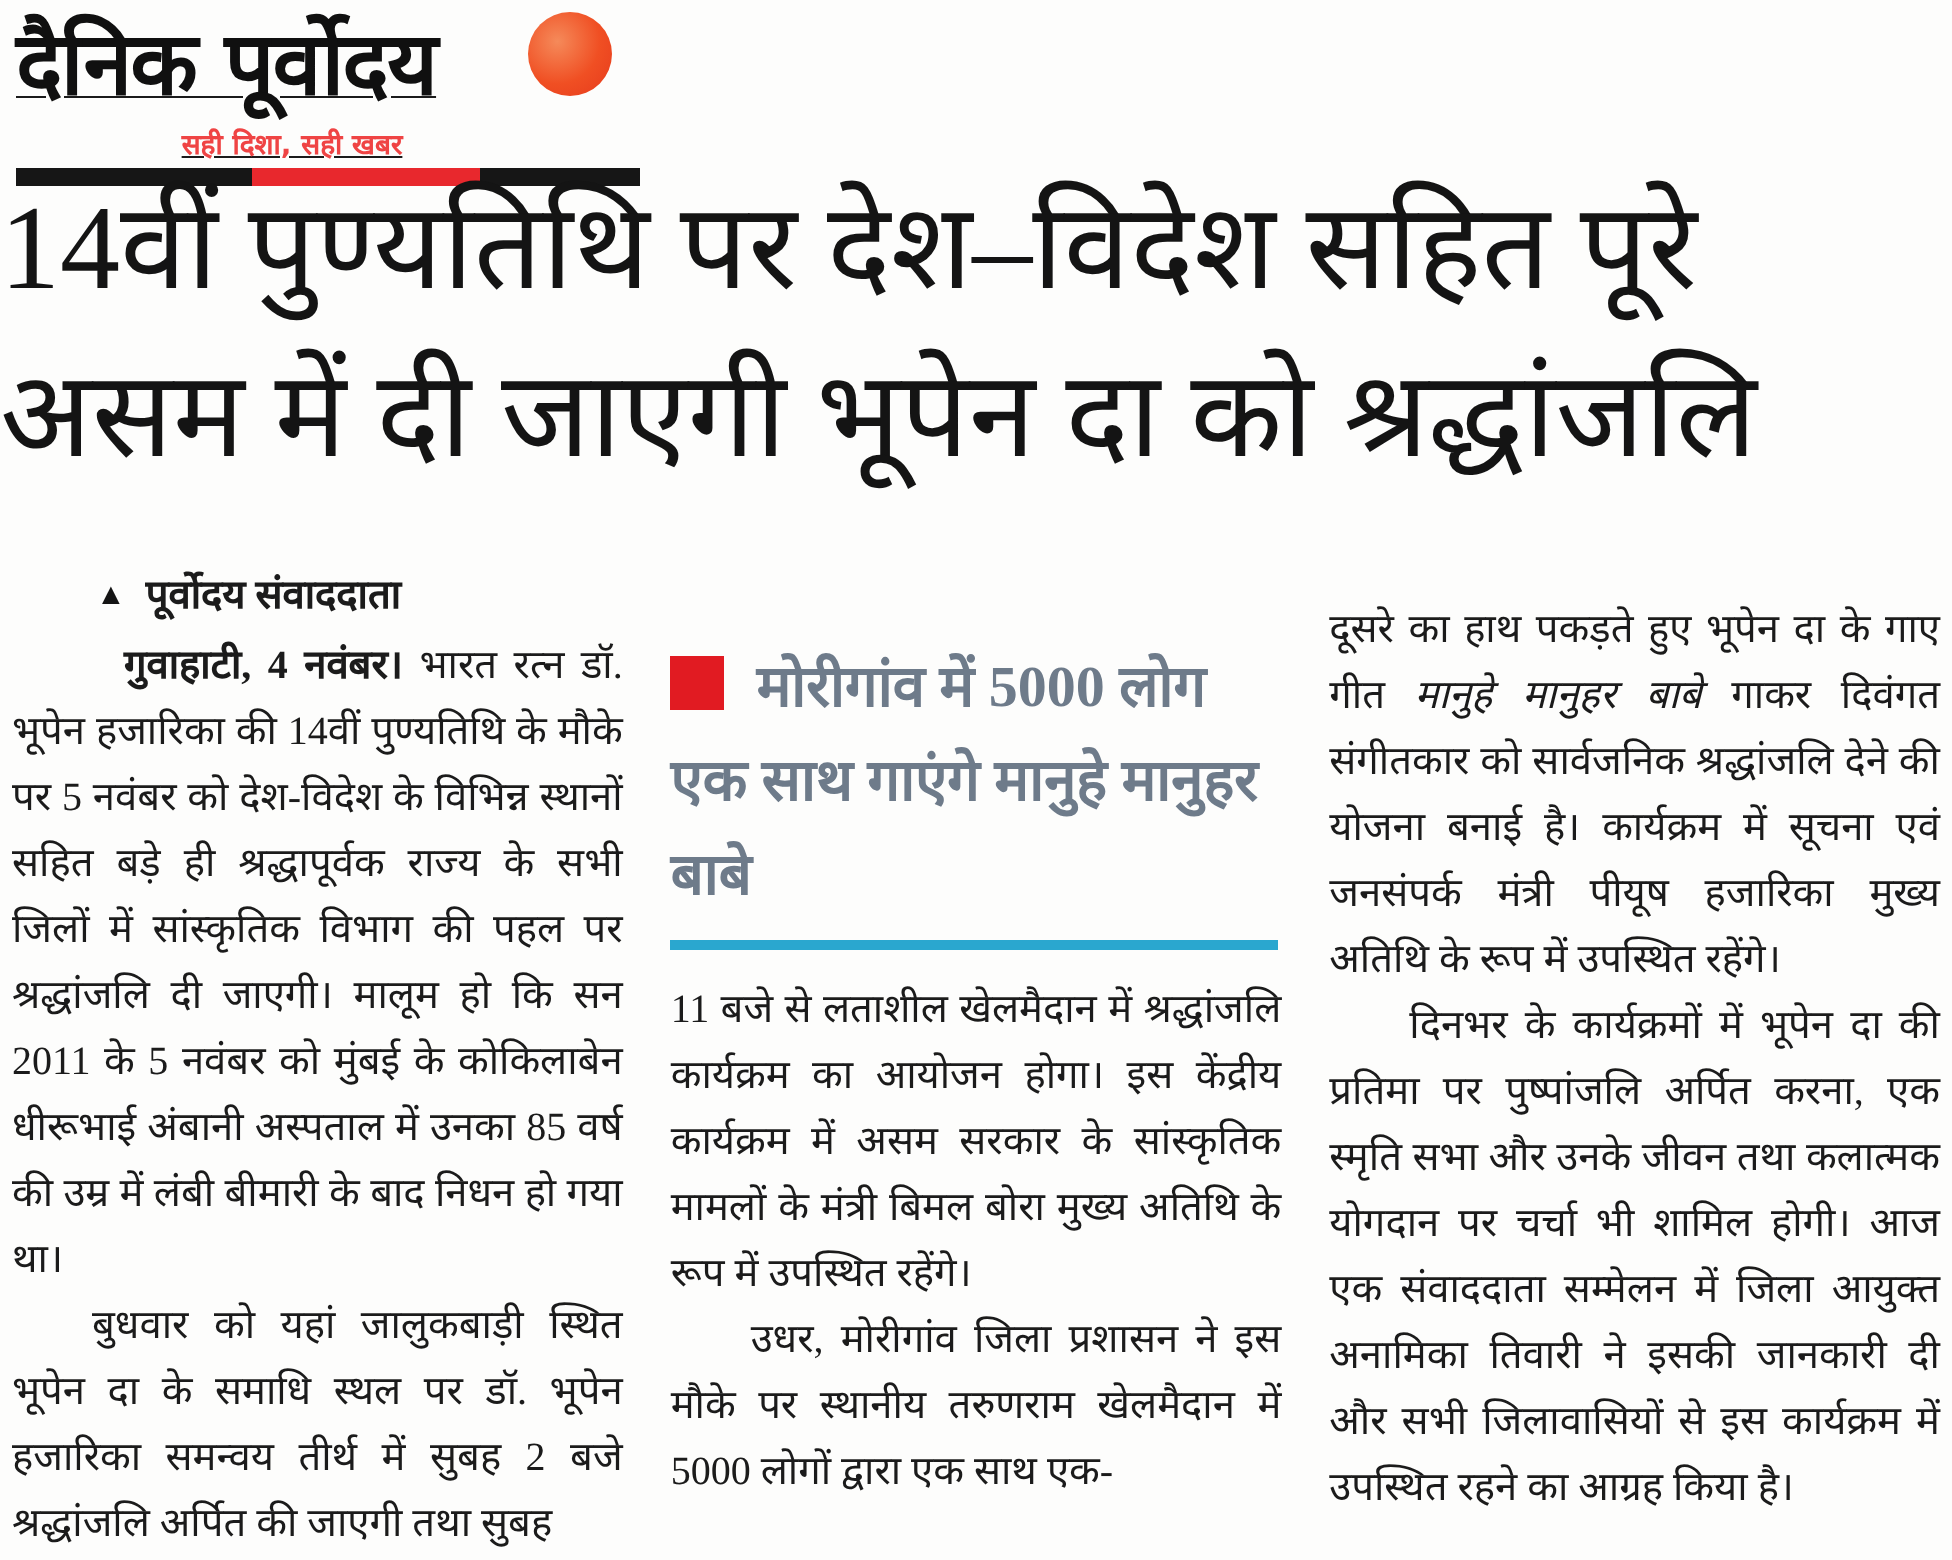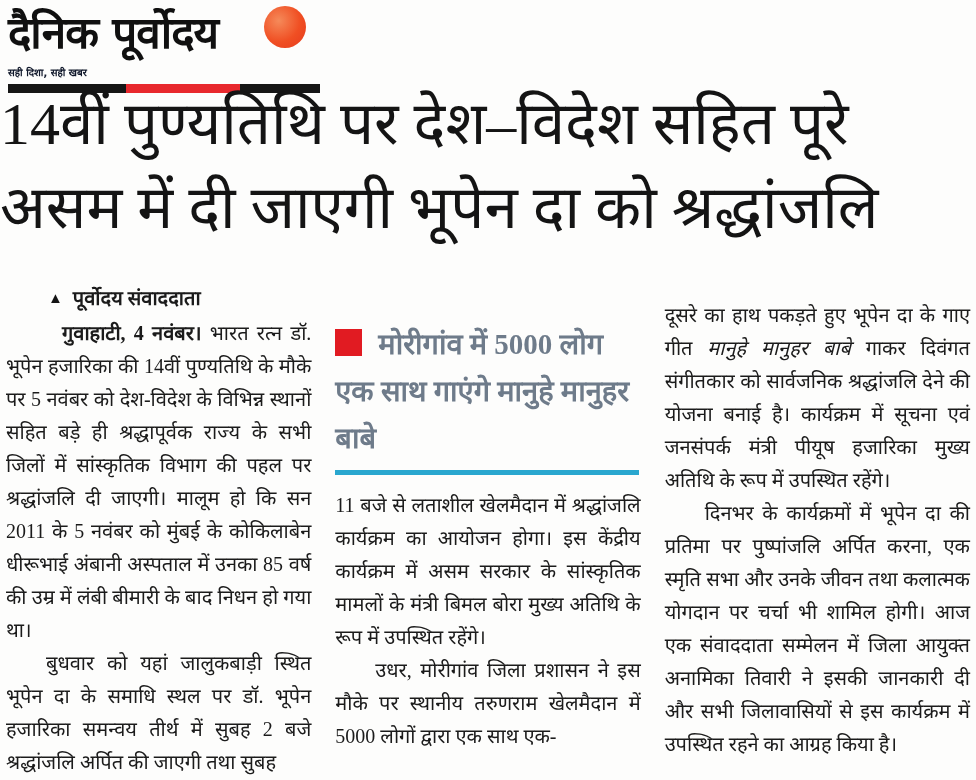--- a/index.html
+++ b/index.html
@@ -11,46 +11,46 @@
     position:relative;
     width:976px;height:780px;
     margin:0 auto;
     background:#fdfdfc;
     overflow:hidden;
     color:#1b1b1b;
   }
 
   
   .masthead{
-    position:absolute;top:4px;left:8px;width:312px;
+    position:absolute;top:4px;left:8px;width:312px;text-decoration:underline;
   }
   .logo-wrap{position:relative;display:block;height:62px;}
   .logo-circle{
     position:absolute;right:14px;top:2px;
     width:42px;height:42px;border-radius:50%;
     background:radial-gradient(circle at 35% 35%, #f58a5a 0%, #f04f23 55%, #e63a1c 100%);
     z-index:1;
   }
   .logo-text{
     position:relative;z-index:2;
     font-family:"DejaVu Sans","Liberation Sans",sans-serif;
     font-weight:bold;
     font-size:44px;line-height:58px;
     color:#101010;
     letter-spacing:-1px;
     white-space:nowrap;
   }
   .tagline{
     position:relative;z-index:2;
-    text-align:left;
+    text-align:center;
     padding-right:36px;
     font-family:"DejaVu Sans","Liberation Sans",sans-serif;
     font-weight:bold;
-    font-size:10px;line-height:14px;
-    color:#0f172a;
+    font-size:14px;line-height:14px;
+    color:#ef4444;
   }
   .masthead-rule{
     position:relative;
     margin-top:4px;
     width:312px;height:9px;
     background:#161616;
   }
   .masthead-rule .red-seg{
     position:absolute;left:118px;top:0;
     width:114px;height:9px;

